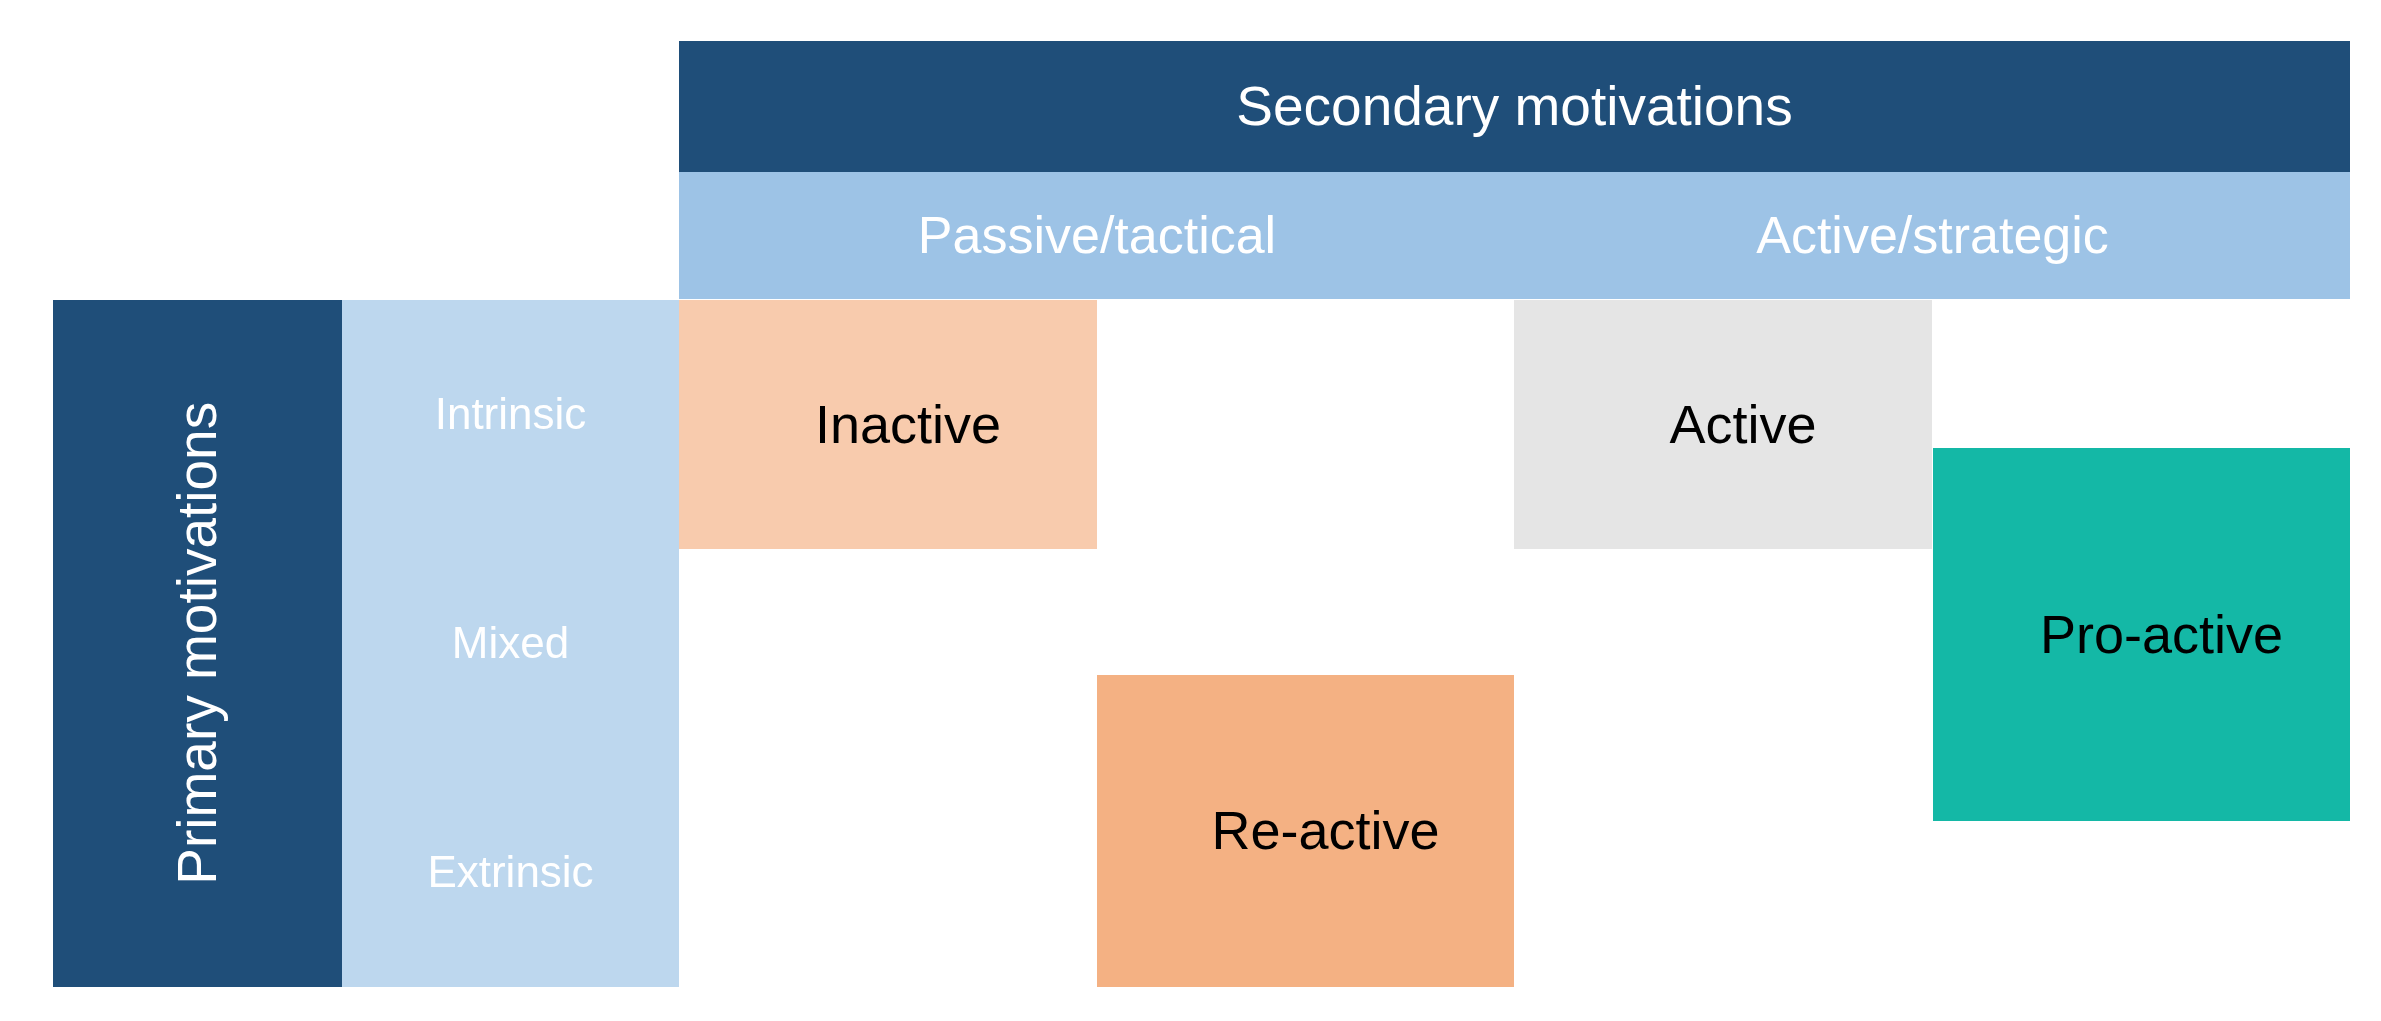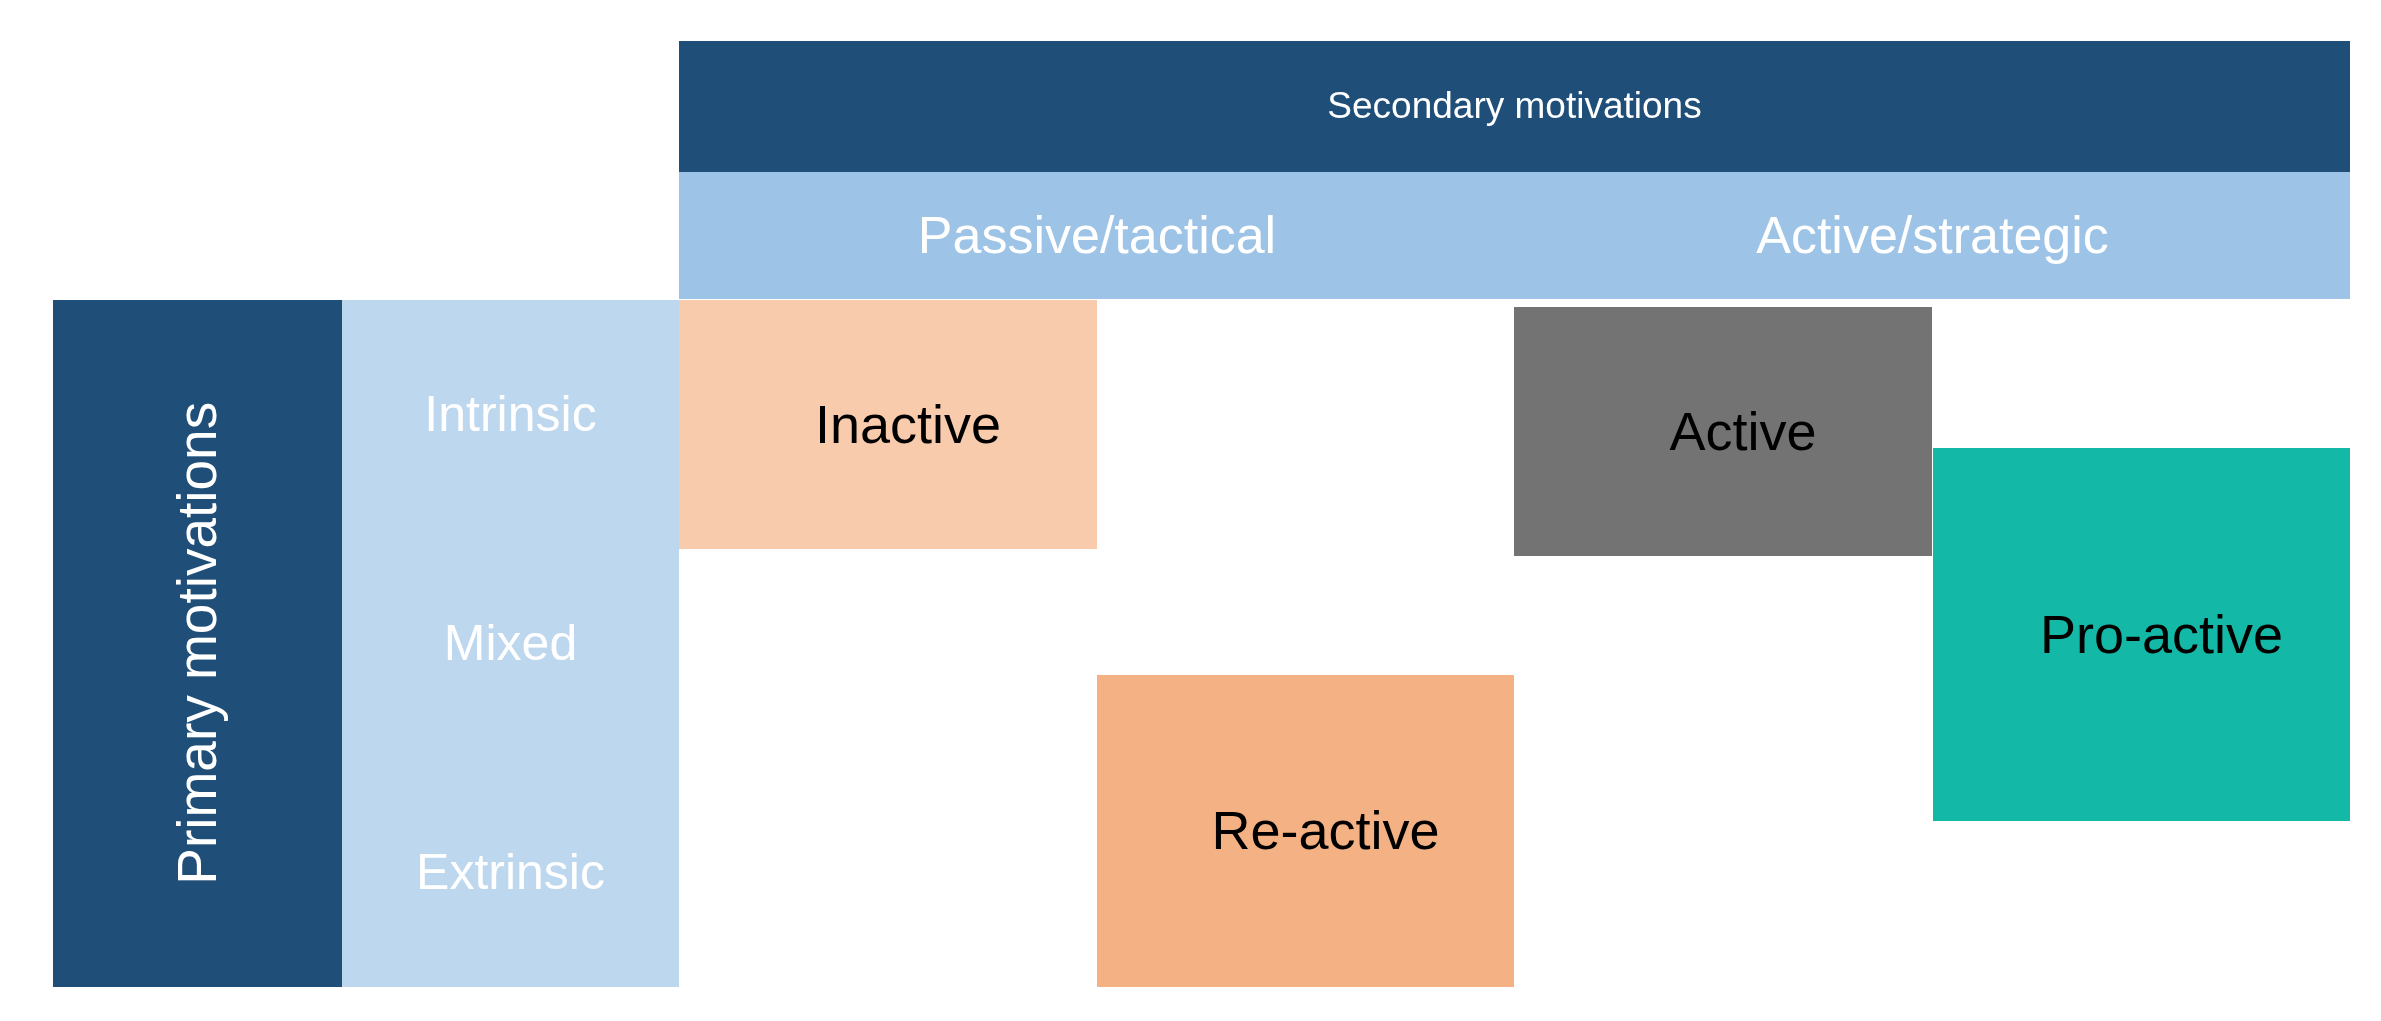--- a/index.html
+++ b/index.html
@@ -31,21 +31,21 @@
   }
 
   
   #col-header-main {
     left: 679px;
     top: 41px;
     width: 1671px;
     height: 131px;
     background: #1f4e79;
     color: #ffffff;
-    font-size: 37px;
+    font-size: 55px;
     font-weight: 400;
   }
 
   
   #col-header-sub {
     left: 679px;
     top: 172px;
     width: 1671px;
     height: 127px;
     background: #9dc3e6;
@@ -94,42 +94,42 @@
   }
   .rowlabel-cell {
     position: absolute;
     left: 0;
     width: 337px;
     height: 229px;
     display: flex;
     align-items: center;
     justify-content: center;
     color: #ffffff;
-    font-size: 50px;
+    font-size: 44px;
     font-weight: 400;
     white-space: nowrap;
   }
   #rowlabel-intrinsic { top: 0px; }
   #rowlabel-mixed     { top: 229px; }
   #rowlabel-extrinsic { top: 458px; }
 
   
   .cell {
     color: #000000;
     font-size: 54px;
     font-weight: 400;
     padding-left: 40px;
   }
   #cell-inactive {
     left: 679px;  top: 300px;  width: 418px;  height: 249px;
     background: #f8cbad;
   }
   #cell-active {
-    left: 1514px; top: 307px;  width: 418px;  height: 249px;
-    background: #737373;
+    left: 1514px; top: 300px;  width: 418px;  height: 249px;
+    background: #e5e5e5;
   }
   #cell-proactive {
     left: 1933px; top: 448px;  width: 417px;  height: 373px;
     background: #14b8a6;
   }
   #cell-reactive {
     left: 1097px; top: 675px;  width: 417px;  height: 312px;
     background: #f4b183;
     text-align: right;
   }

